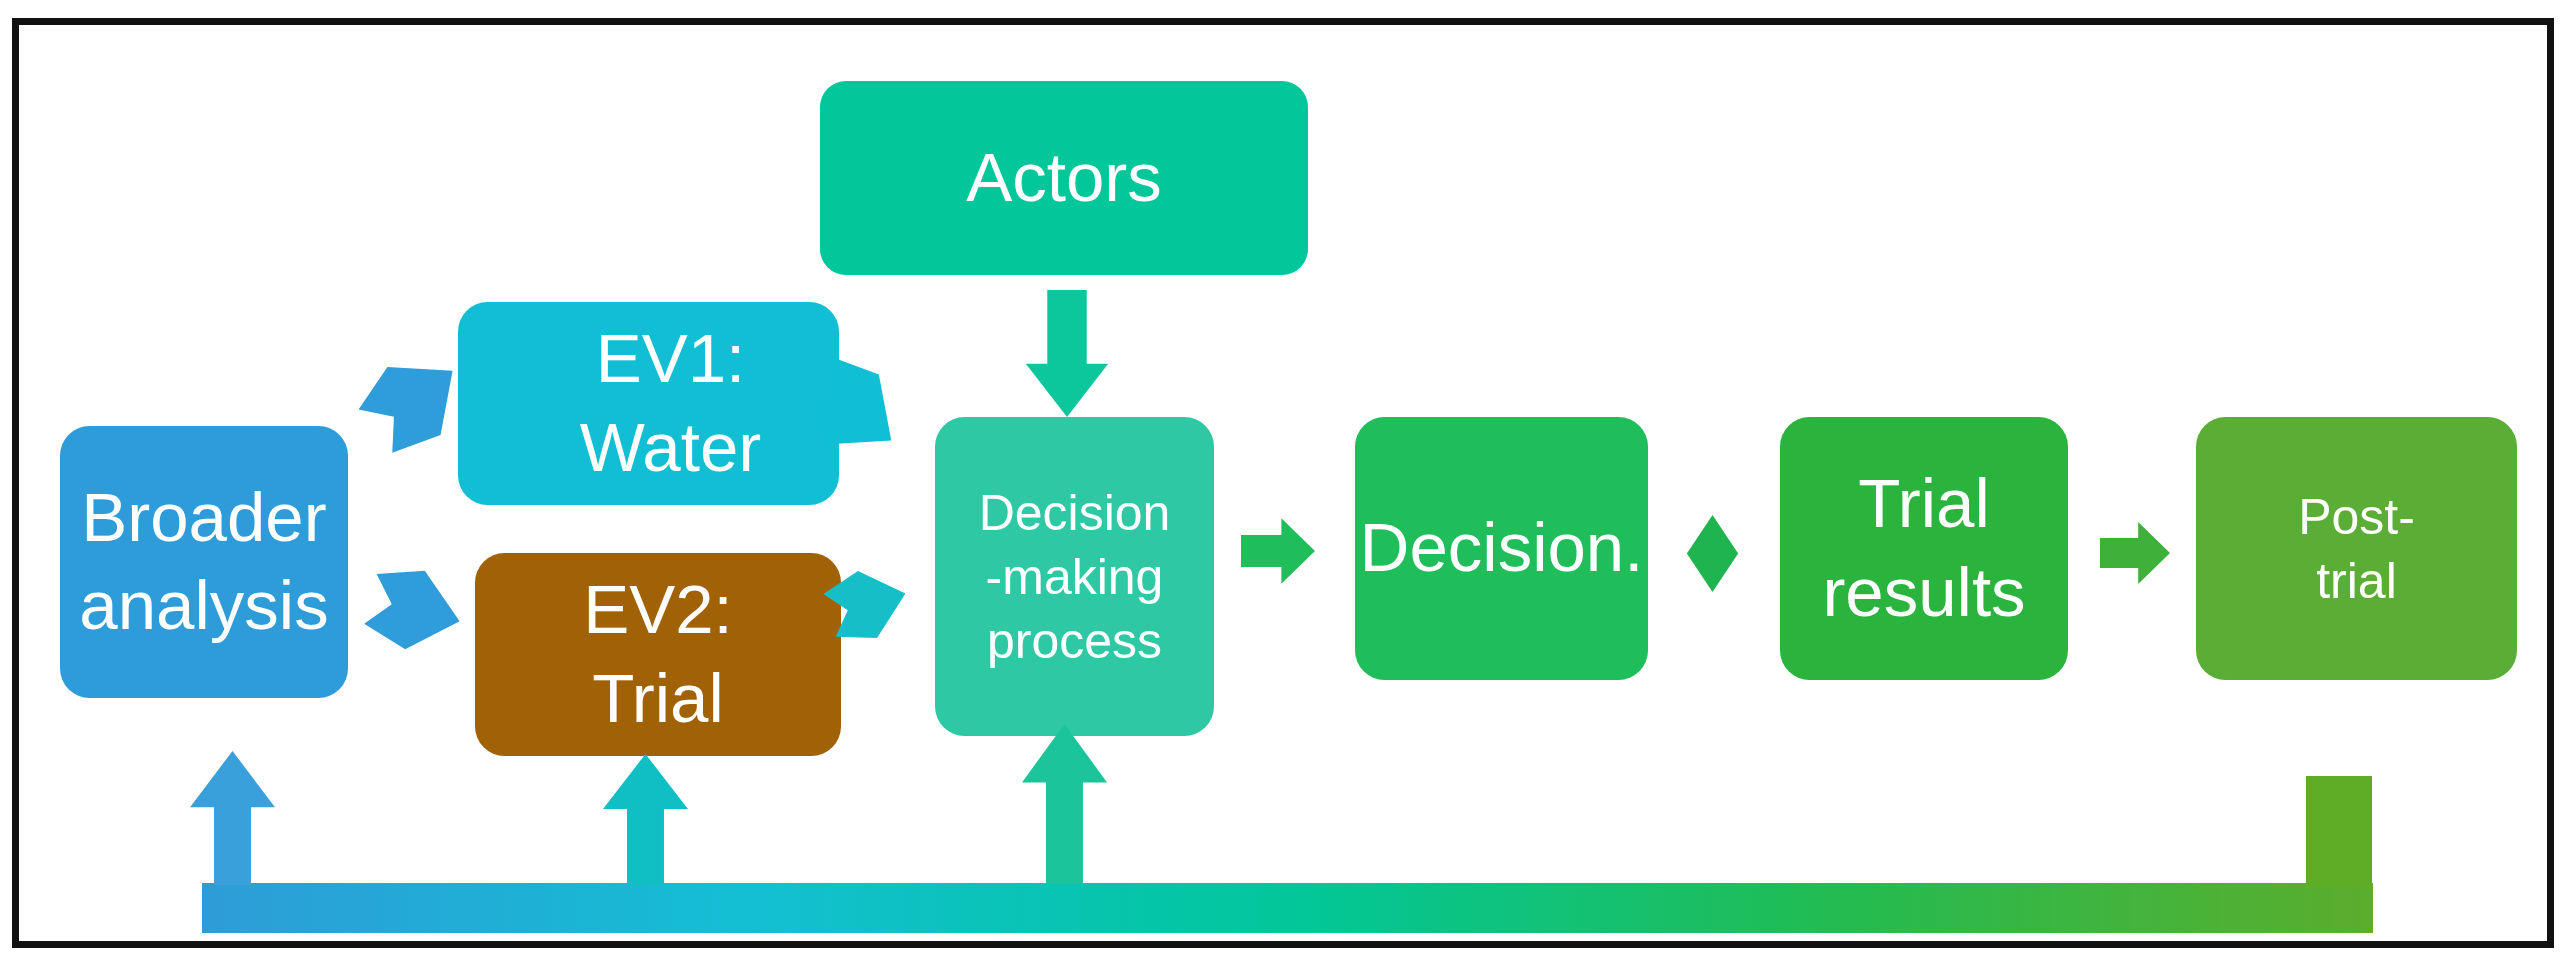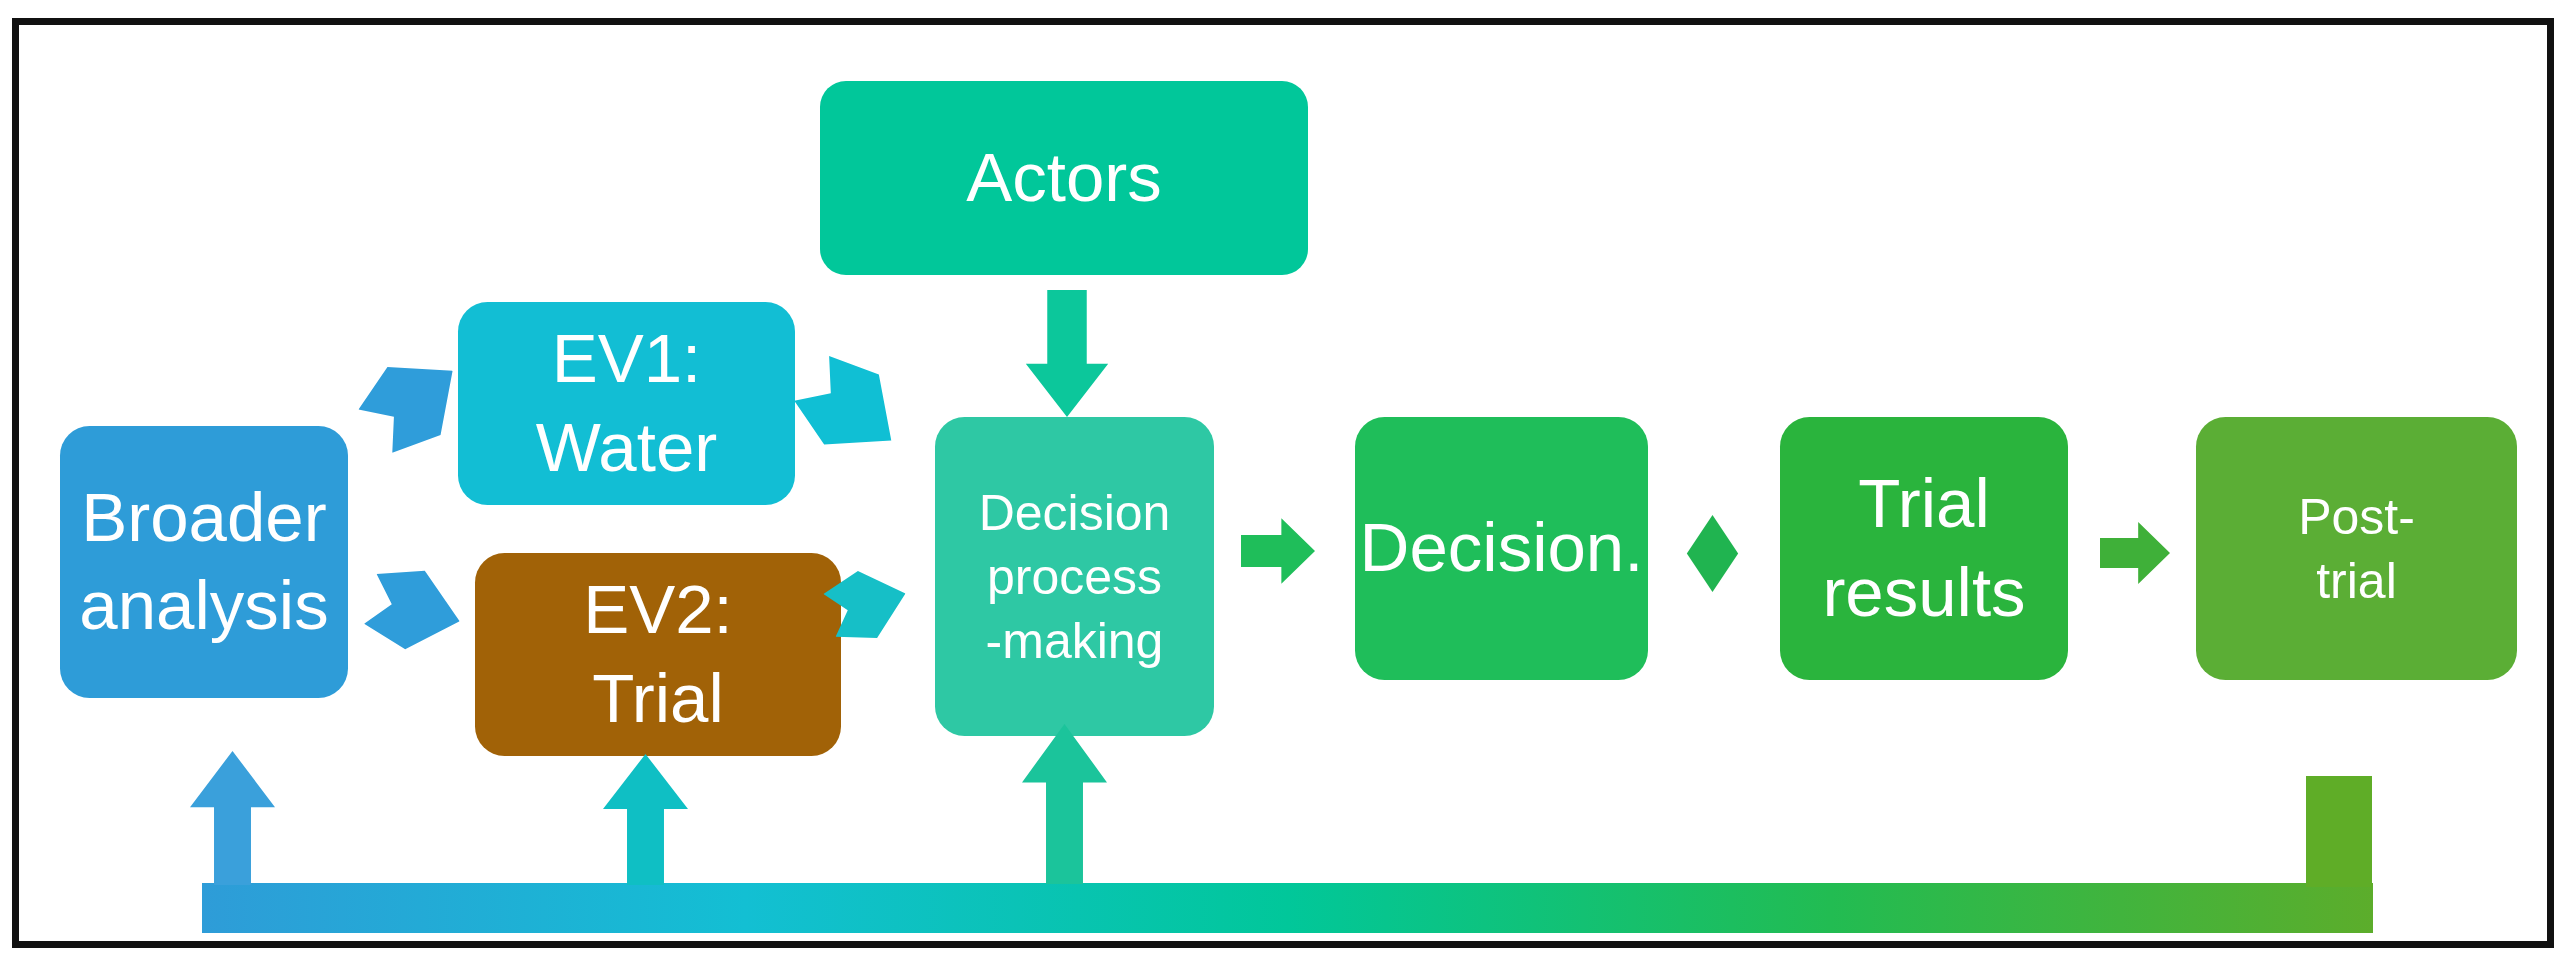--- a/index.html
+++ b/index.html
@@ -27,21 +27,21 @@
 
 <div class="frame"></div>
 
 <div class="node" style="left: 60px; top: 426px; width: 288px; height: 272px; background: rgb(46, 156, 216);">
   <div class="label">
     <span>Broader</span>
     <span>analysis</span>
   </div>
 </div>
 
-<div class="node" style="left: 458px; top: 302px; width: 337px; height: 203px; background: rgb(18, 190, 212);">
+<div class="node" style="left: 458px; top: 302px; width: 337px; height: 203px; background: rgb(18, 190, 212); padding-left: 44px;">
   <div class="label">
     <span>EV1: Water</span>
   </div>
 </div>
 
 <div class="node" style="left: 475px; top: 553px; width: 366px; height: 203px; background: #a16207;">
   <div class="label">
     <span>EV2:</span>
     <span>Trial</span>
   </div>
@@ -49,22 +49,22 @@
 
 <div class="node" style="left: 820px; top: 81px; width: 488px; height: 194px; border-radius: 26px; background: rgb(1, 199, 154);">
   <div class="label">
     <span>Actors</span>
   </div>
 </div>
 
 <div class="node small-font" style="left: 935px; top: 417px; width: 279px; height: 319px; background: rgb(46, 200, 164);">
   <div class="label">
     <span>Decision</span>
+    <span>-making</span>
     <span>process</span>
-    <span>-making</span>
   </div>
 </div>
 
 <div class="node" style="left: 1355px; top: 417px; width: 293px; height: 263px; background: rgb(31, 190, 90);">
   <div class="label">
     <span>Decision.</span>
   </div>
 </div>
 
 <div class="node" style="left: 1780px; top: 417px; width: 288px; height: 263px; background: rgb(42, 180, 61);">

